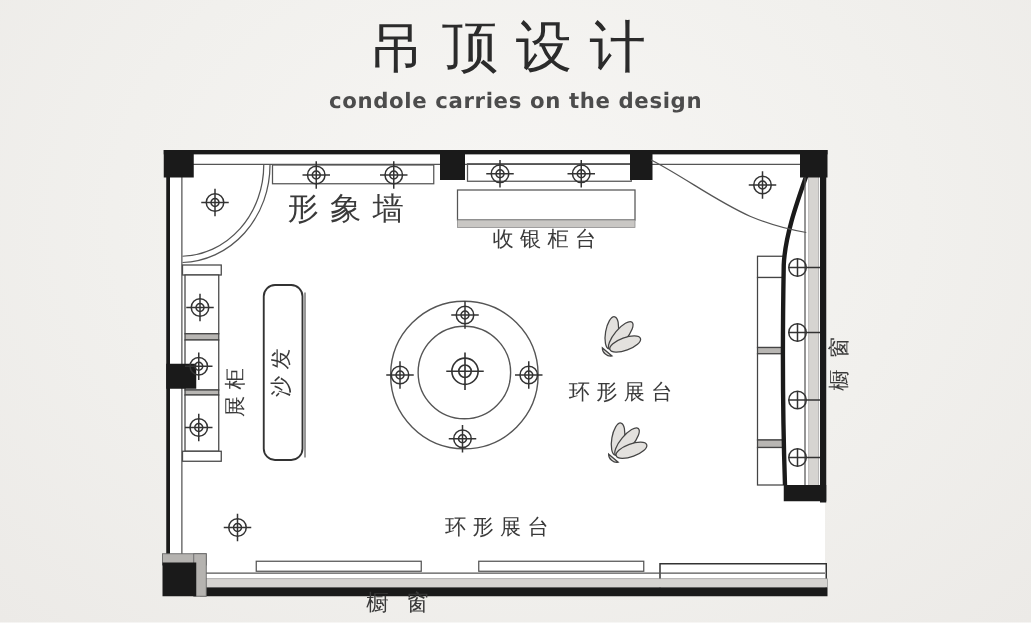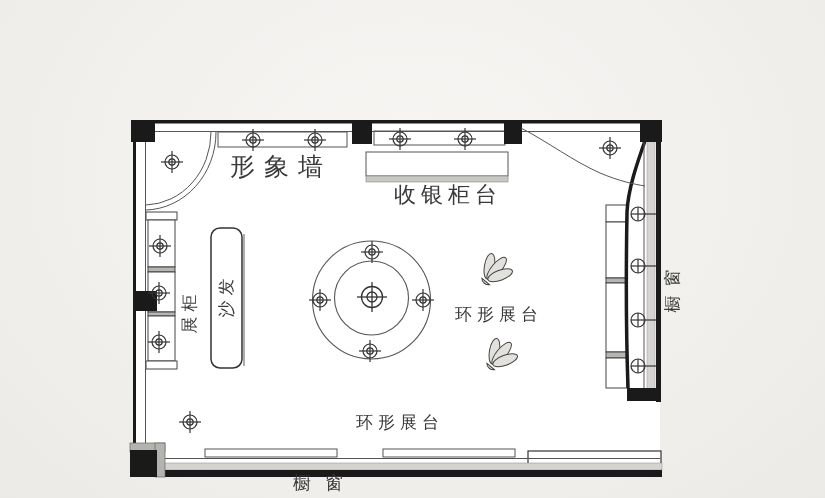--- a/index.html
+++ b/index.html
@@ -13,34 +13,38 @@
     font-size:45px;color:#2b2b2b;letter-spacing:14px;font-weight:400;
     font-family:"DejaVu Serif","Liberation Serif",serif;
   }
   .sub-title{
     margin-top:3px;font-size:17px;color:#4c4c4c;font-weight:bold;letter-spacing:.5px;
     font-family:"DejaVu Sans","Liberation Sans",sans-serif;
   }
   #plan-svg{position:absolute;left:0;top:0;}
   .lbl{position:absolute;color:#3a3a3a;white-space:nowrap;line-height:1;}
   .lbl-image-wall{left:230px;top:154px;font-size:25px;letter-spacing:9px;}
-  .lbl-cashier{left:394px;top:184px;font-size:22px;letter-spacing:5px;}
+  .lbl-cashier{left:394px;top:184px;font-size:17px;letter-spacing:5px;}
   .lbl-ring-mid{left:455px;top:306px;font-size:17px;letter-spacing:5px;}
   .lbl-ring-bottom{left:356px;top:414px;font-size:17px;letter-spacing:5px;}
   .lbl-window-bottom{left:293px;top:474px;font-size:18px;letter-spacing:14px;}
   .rot{transform:rotate(-90deg);transform-origin:center center;text-align:center;}
   .lbl-cabinet{left:167px;top:303px;width:44px;font-size:17px;letter-spacing:5px;}
   .lbl-sofa{left:204px;top:287px;width:44px;font-size:17px;letter-spacing:5px;}
   .lbl-window-right{left:647px;top:279px;width:50px;font-size:17px;letter-spacing:9px;}
 </style>
 </head>
 <body>
 
 <div class="stage">
 
+  <div class="title-block">
+    <div class="main-title">吊顶设计</div>
+    <div class="sub-title">condole carries on the design</div>
+  </div>
 
   <svg id="plan-svg" width="825" height="498" viewBox="0 0 825 498" xmlns="http://www.w3.org/2000/svg" xmlns:xlink="http://www.w3.org/1999/xlink">
     <defs>
       <g id="light-fancy" stroke="#333" fill="none" stroke-width="1.2">
         <circle r="7"></circle>
           <circle r="3.2"></circle>
         <line x1="-11" x2="11" y1="0" y2="0"></line>
           <line x1="0" x2="0" y1="-11" y2="11"></line>
       </g>
       <g id="light-big" stroke="#333" fill="none" stroke-width="1.3">

